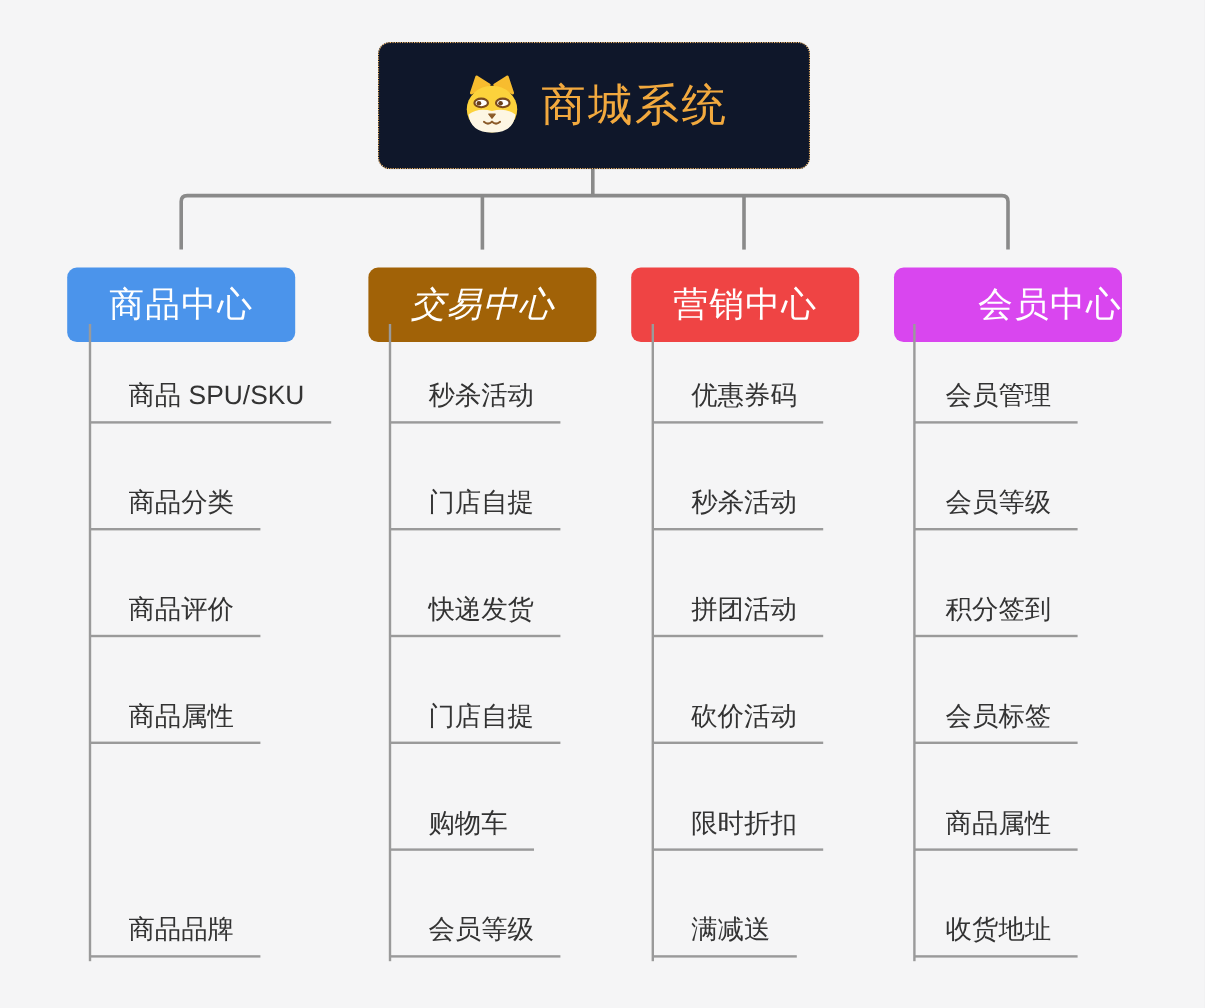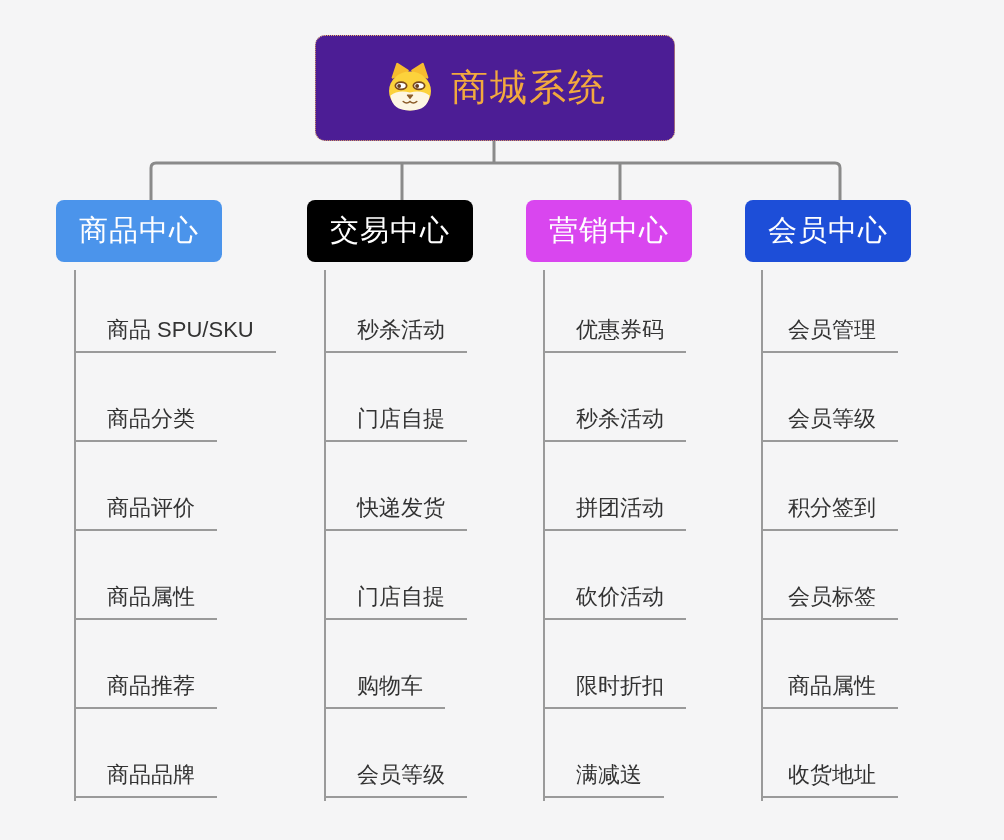--- a/index.html
+++ b/index.html
@@ -7,33 +7,33 @@
   body { font-family:"Liberation Sans","DejaVu Sans",sans-serif; }
   .canvas {
     position:relative; width:1004px; height:840px;
     background:#f5f5f6; overflow:hidden; margin:0 auto;
   }
   .connectors { position:absolute; left:0; top:0; pointer-events:none; }
 
   
   .root-node {
     position:absolute; left:315px; top:35px; width:360px; height:106px;
-    background:#4c1d95; border:1px dotted #f0b564; border-radius:10px;
+    background:#0f172a; border:1px dotted #f0b564; border-radius:10px;
     display:flex; align-items:center; justify-content:center; gap:14px;
     cursor:pointer;
   }
   .root-title {
     font-size:37px; font-weight:500; color:#f2a93e; letter-spacing:2px;
     white-space:nowrap;
   }
   .dog-icon { width:54px; height:54px; flex:0 0 auto; }
 
   
   .branch-header {
-    position:absolute; top:200px; width:166px; height:62px;
+    position:absolute; top:223px; width:190px; height:62px;
     border-radius:8px; display:flex; align-items:center; justify-content:center;
     cursor:pointer;
   }
   .branch-header span {
     color:#ffffff; font-size:29px; font-weight:500; letter-spacing:1px;
     white-space:nowrap;
   }
   .bh0 { left:56px; }  .bh1 { left:307px; }  .bh2 { left:526px; }  .bh3 { left:745px; }
 
   
@@ -79,40 +79,39 @@
       <circle cx="45.5" cy="33.4" r="2.6" fill="#6b3f1a"></circle>
       <path d="M32.5 45.5 L39.5 45.5 L36 50 Z" fill="#8a5a28" stroke="#8a5a28" stroke-width="1.5" stroke-linejoin="round"></path>
       <path d="M27 54 Q31.5 58 36 54 Q40.5 58 45 54" stroke="#8a5a28" stroke-width="2.2" fill="none" stroke-linecap="round"></path>
     </svg>
     <span class="root-title">商城系统</span>
   </div>
 
   <div class="branch-header bh0" style="background-color: rgb(75, 148, 235);">
     <span>商品中心</span>
   </div>
-  <div class="branch-header bh1" style="background-color: #000000;">
+  <div class="branch-header bh1" style="background-color: #a16207; font-style: italic;">
     <span>交易中心</span>
   </div>
-  <div class="branch-header bh2" style="background-color: #d946ef;">
+  <div class="branch-header bh2" style="background-color: #ef4444;">
     <span>营销中心</span>
   </div>
-  <div class="branch-header bh3" style="background-color: #1d4ed8;">
+  <div class="branch-header bh3" style="background-color: #d946ef; justify-content: flex-end;">
     <span>会员中心</span>
   </div>
 
   <div class="trunk t0"></div>
   <div class="trunk t1"></div>
   <div class="trunk t2"></div>
   <div class="trunk t3"></div>
 
   <div class="leaf col0 row0">商品 SPU/SKU</div>
   <div class="leaf col0 row1">商品分类</div>
   <div class="leaf col0 row2">商品评价</div>
   <div class="leaf col0 row3">商品属性</div>
-  <div class="leaf col0 row4">商品推荐</div>
   <div class="leaf col0 row5">商品品牌</div>
 
   <div class="leaf col1 row0">秒杀活动</div>
   <div class="leaf col1 row1">门店自提</div>
   <div class="leaf col1 row2">快递发货</div>
   <div class="leaf col1 row3">门店自提</div>
   <div class="leaf col1 row4">购物车</div>
   <div class="leaf col1 row5">会员等级</div>
 
   <div class="leaf col2 row0">优惠券码</div>

